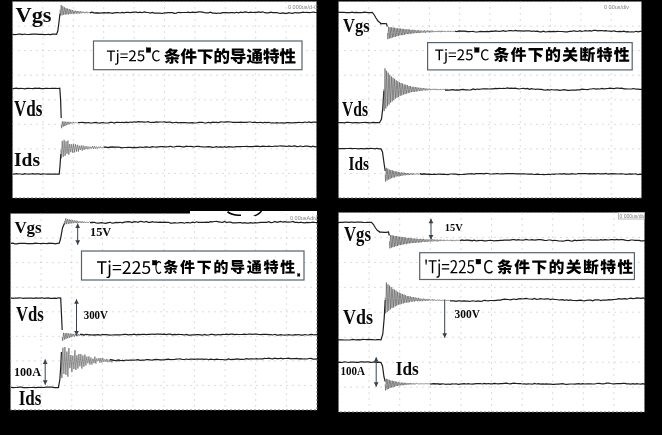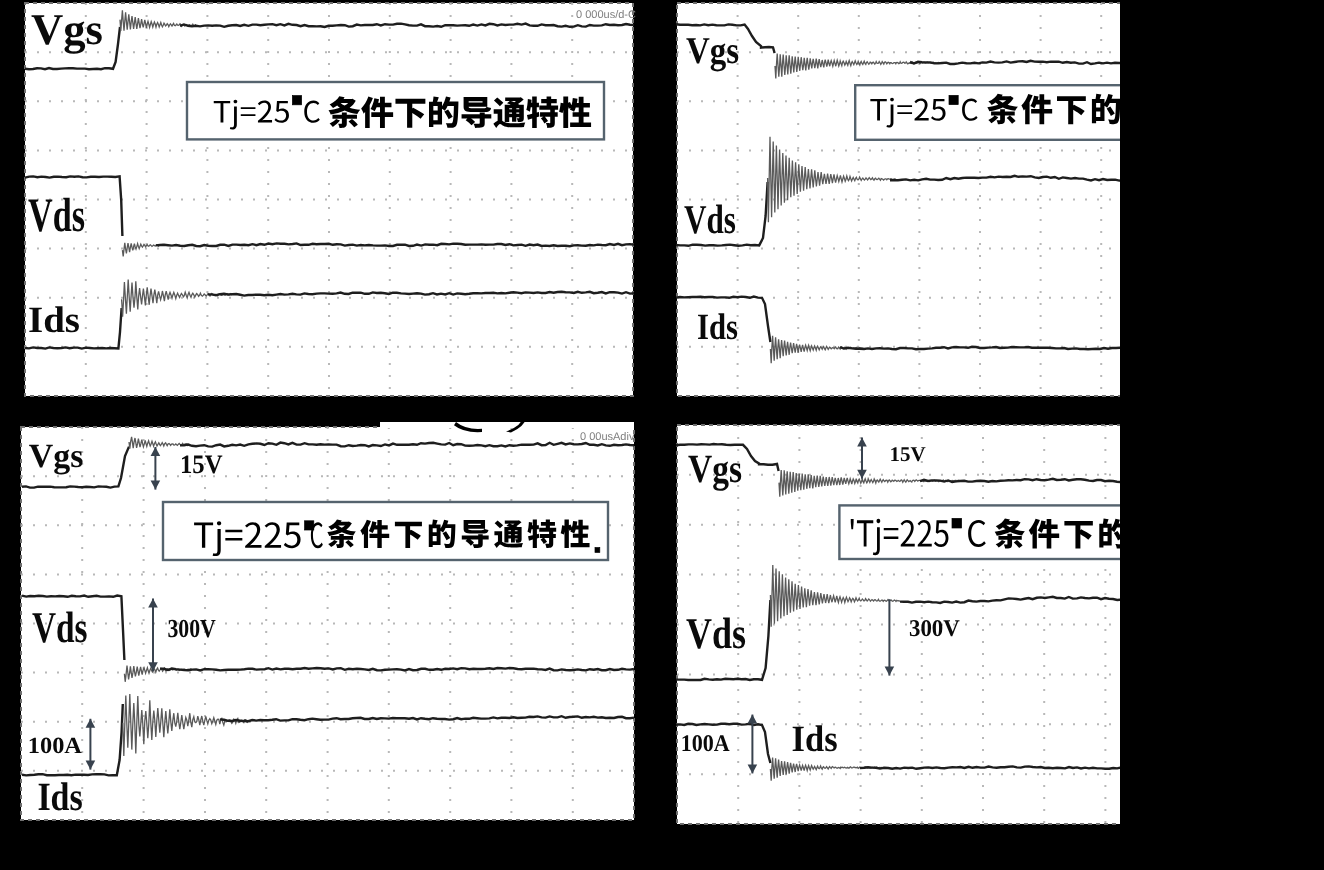--- a/index.html
+++ b/index.html
@@ -1,14 +1,14 @@
 <!DOCTYPE html>
 <html><head><meta charset="utf-8"><style>
 html,body{margin:0;padding:0;background:#000;}
-#wrap{position:relative;width:560px;height:435px;background:#ec4899;overflow:hidden;}
+#wrap{position:relative;width:662px;height:435px;background:#ec4899;overflow:hidden;}
 svg{position:absolute;left:0;top:0;}
 .lbl{font-family:"Liberation Serif",serif;font-weight:bold;fill:#0a0a0a;}
 .sm{font-family:"Liberation Serif",serif;font-weight:bold;font-size:10px;fill:#0a0a0a;}
 .tiny{font-family:"Liberation Sans",sans-serif;font-size:5.5px;fill:#7f7f7f;}
 .tr{fill:none;stroke:#1e1e1e;stroke-width:1.2;}
 .bu{fill:none;stroke:#5a5a5a;stroke-width:0.65;}
 .grid line{stroke:#b8b8b8;stroke-width:1;stroke-dasharray:1 5;}
 .pframe{fill:#fff;stroke:#6f6f6f;stroke-width:1;stroke-dasharray:2 2;}
 .cap{fill:#fff;stroke:#55636e;stroke-width:1.2;}
 </style></head><body>

